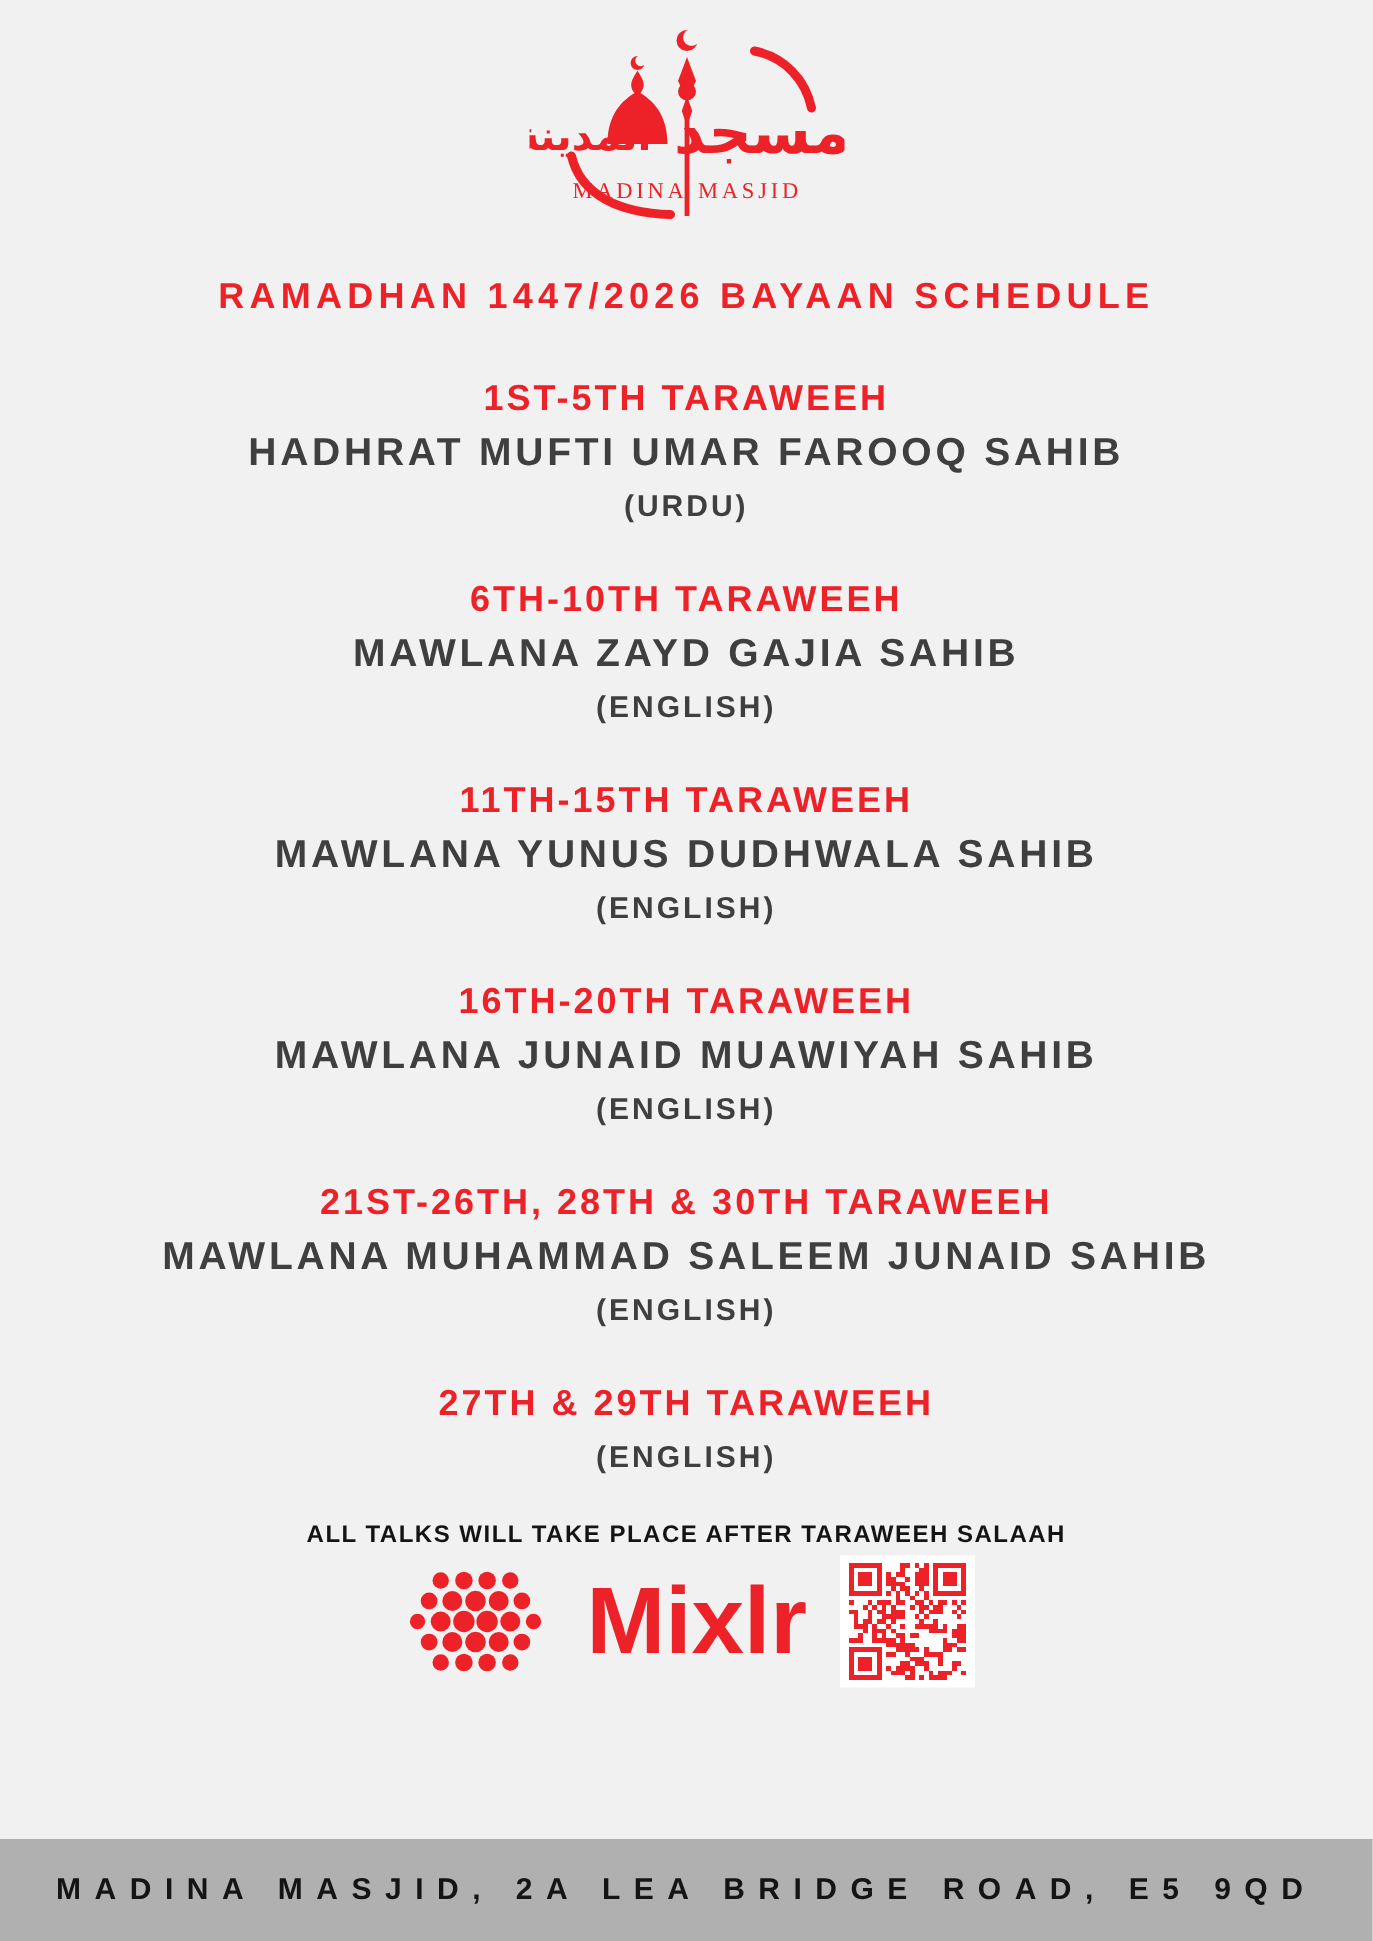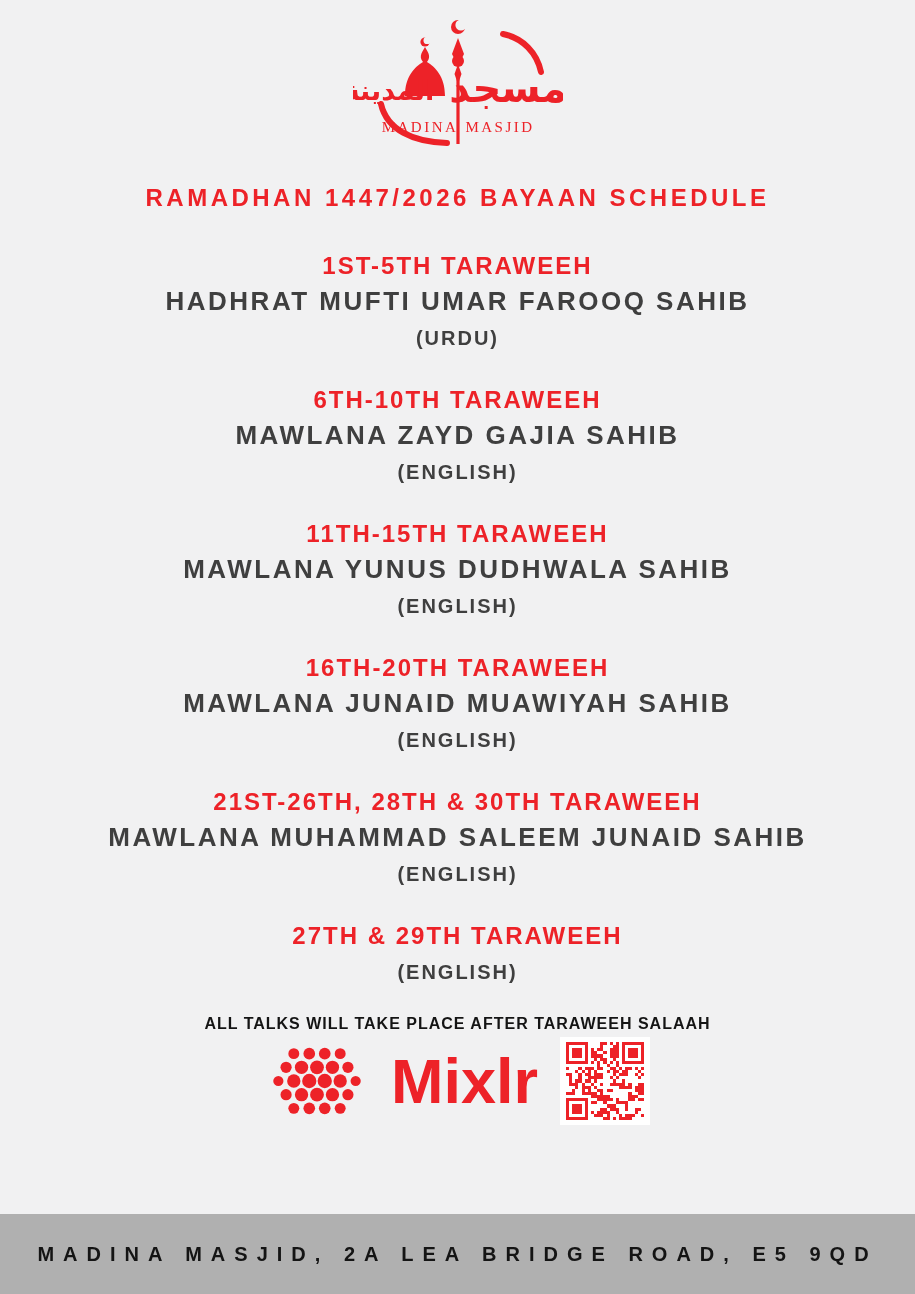--- a/index.html
+++ b/index.html
@@ -57,21 +57,21 @@
   .mixlr-wordmark{
     font-size:63px;font-weight:bold;color:var(--accent);
     letter-spacing:0px;line-height:88px;
   }
   .qr-card{
     width:90px;height:88px;background:#ffffff;
     display:flex;align-items:center;justify-content:center;
   }
   .qr-card svg{width:78px;height:78px;shape-rendering:crispEdges;}
   .footer-bar{
-    position:absolute;left:0;bottom:0;width:915px;height:80px;
+    position:absolute;left:0;bottom:0;width:915px;height:68px;
     background:var(--bar);
     display:flex;align-items:center;justify-content:center;
   }
   .footer-address{
     font-size:20px;font-weight:bold;letter-spacing:9px;
     color:var(--black);white-space:nowrap;
   }
 </style>
 </head>
 <body>

